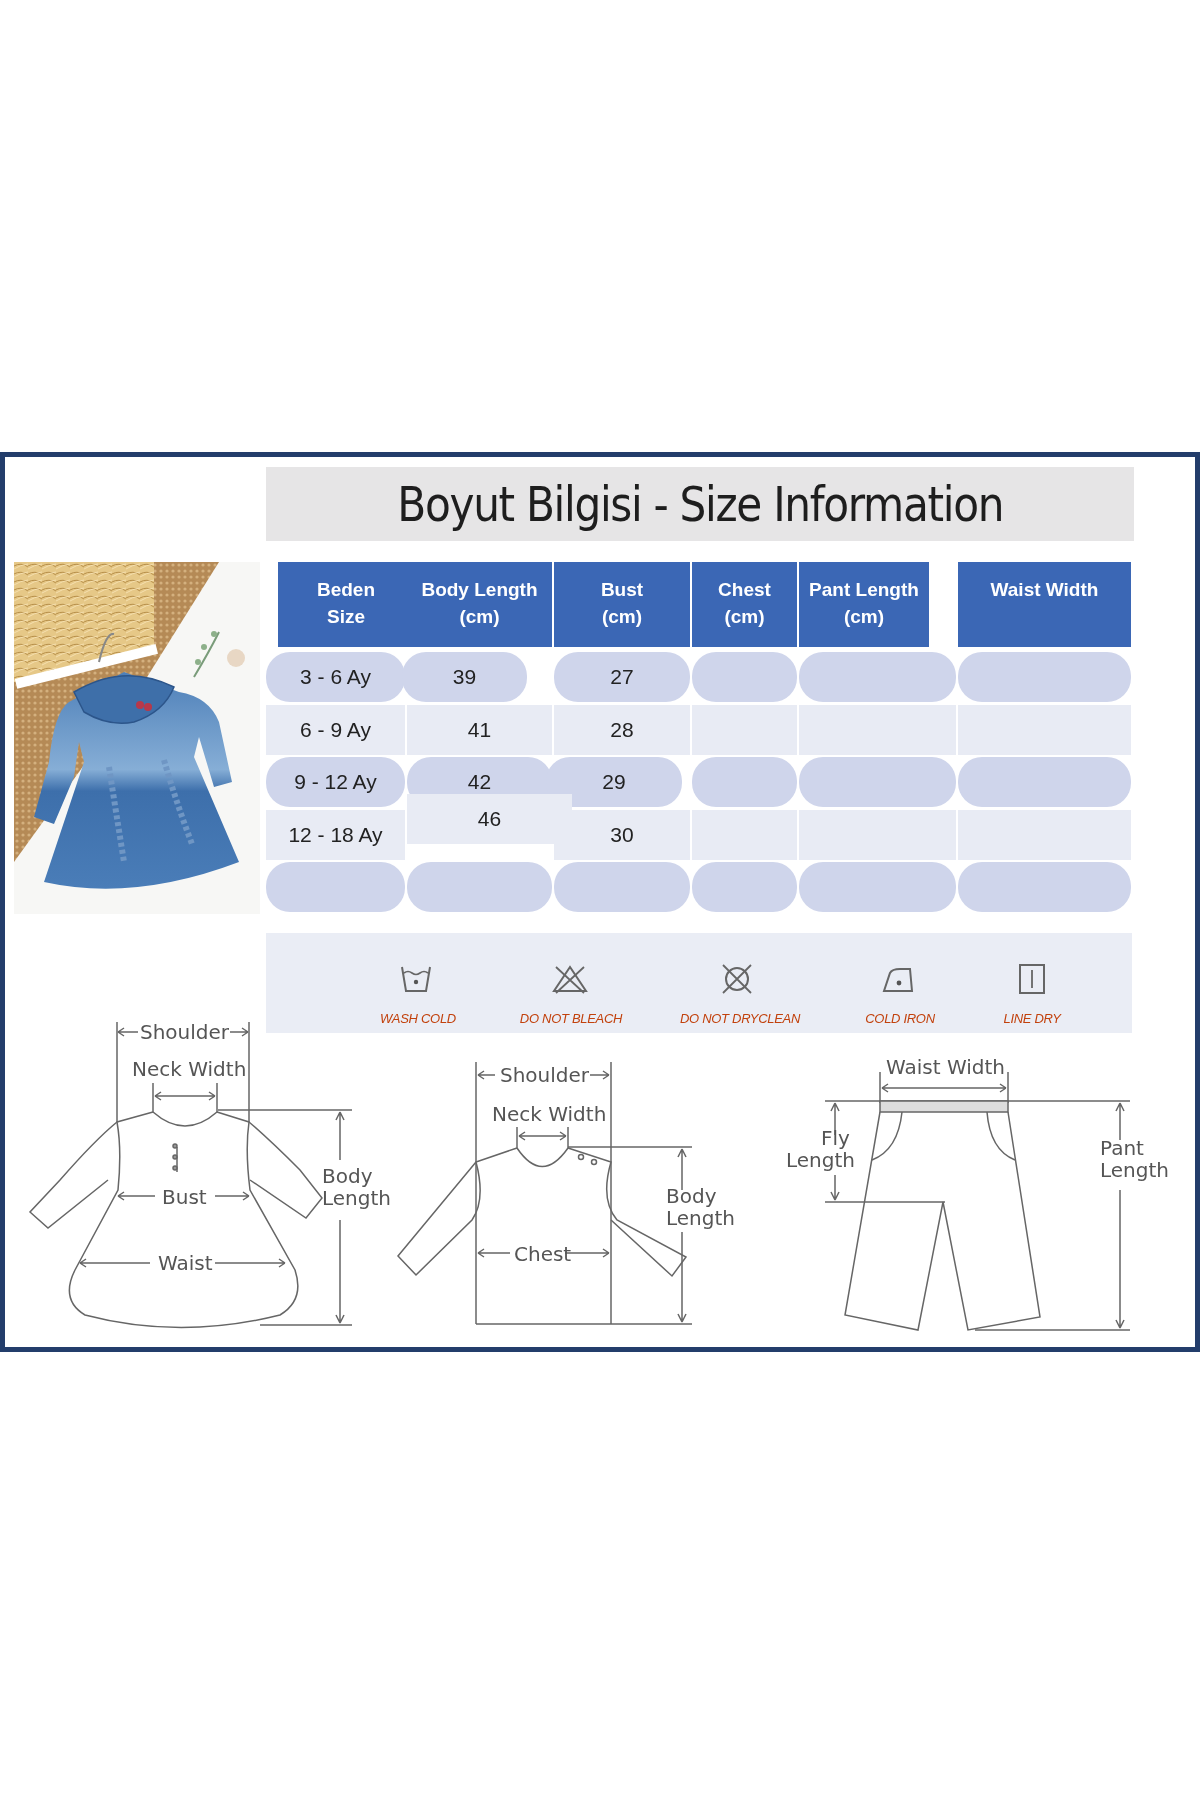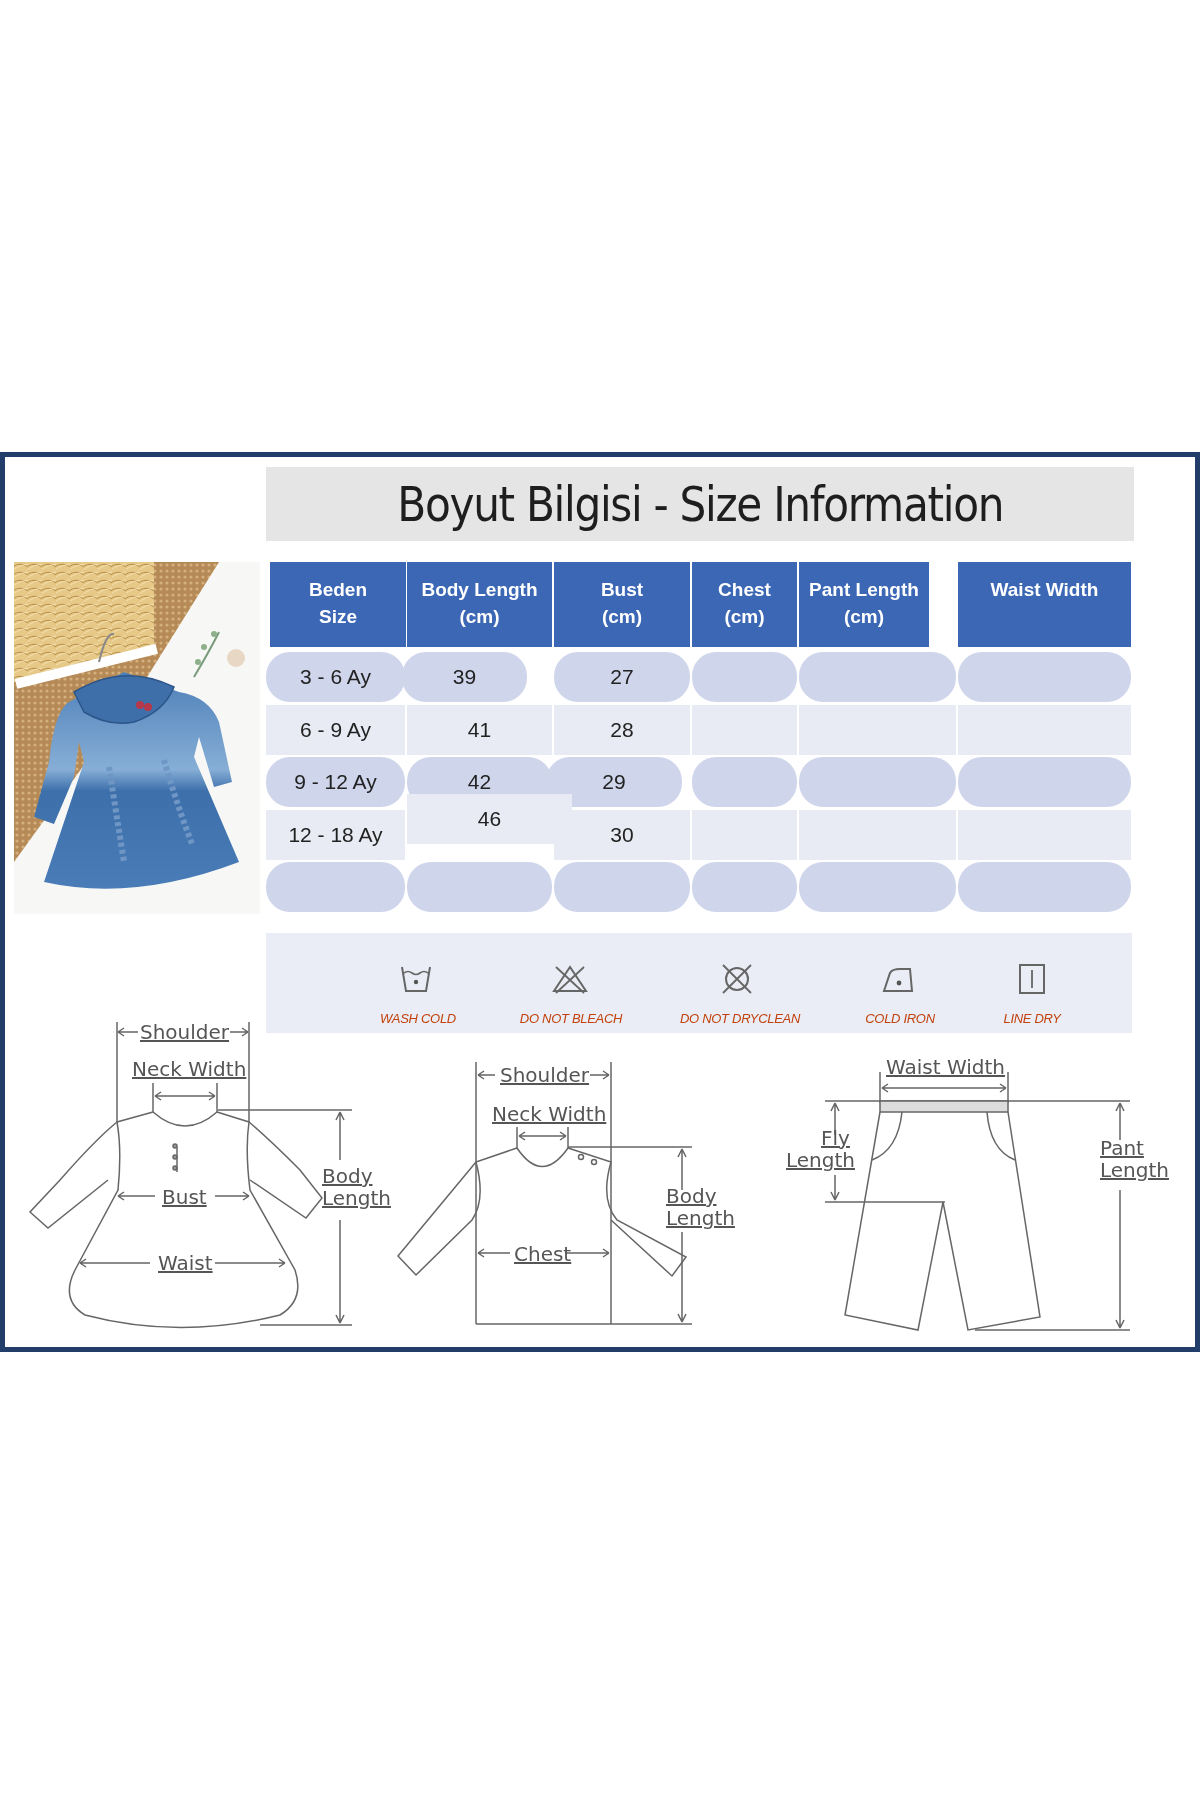--- a/index.html
+++ b/index.html
@@ -10,21 +10,21 @@
   .photo { position: absolute; left: 14px; top: 562px; width: 246px; height: 352px; background: #f6f5f3; overflow: hidden; }
   .tbl { position: absolute; left: 266px; top: 562px; }
   .hdr { position: absolute; top: 0; height: 85px; background: #3b67b5; color: #fff; font-weight: bold; font-size: 19px; text-align: center; display: flex; flex-direction: column; align-items: center; padding-top: 14px; box-sizing: border-box; line-height: 27px; }
   .cell { position: absolute; height: 50px; display: flex; align-items: center; justify-content: center; font-size: 21px; color: #222; }
   .odd { background: #cfd5eb; border-radius: 24px; }
   .even { background: #e8ebf4; }
   .care { position: absolute; left: 266px; top: 933px; width: 866px; height: 100px; background: #eaedf5; }
   .care-item { position: absolute; top: 0; height: 100px; text-align: center; }
   .care-item svg { position: absolute; top: 28px; }
   .care-label { position: absolute; top: 78px; font-size: 13px; color: #c2410c; white-space: nowrap; transform: translateX(-50%); letter-spacing: -0.3px; font-style: italic; }
-  .diagram-label { position: absolute; font-size: 20px; color: #555; font-family: "DejaVu Sans", sans-serif; white-space: nowrap; line-height: 22px; text-decoration: underline; }
+  .diagram-label { position: absolute; font-size: 20px; color: #555; font-family: "DejaVu Sans", sans-serif; white-space: nowrap; line-height: 22px; }
   svg.diag { position: absolute; overflow: visible; }
 </style>
 </head>
 <body>
 
 <div class="frame"></div>
 
 <div class="title-bar">
   <span>Boyut Bilgisi - Size Information</span>
 </div>
@@ -62,21 +62,21 @@
     <path d="M55 140 Q40 150 35 200 L20 255 L40 262 L60 215 L65 180 L70 200 L30 320 Q120 340 225 300 L180 195 L185 175 L200 225 L218 220 L205 160 Q195 135 165 130 L110 110 Z" fill="url(#denim)"></path>
     <path d="M60 130 Q110 100 160 125 Q150 150 120 160 Q95 165 70 150 Z" fill="#3e6fa9" stroke="#2c558a" stroke-width="1.5"></path>
     <path d="M95 205 Q102 250 110 300" stroke="#6f96c4" stroke-width="6" fill="none" stroke-dasharray="4 3"></path>
     <path d="M150 198 Q162 240 178 282" stroke="#6f96c4" stroke-width="6" fill="none" stroke-dasharray="4 3"></path>
     <circle cx="126" cy="143" r="4" fill="#b7384a"></circle>
       <circle cx="134" cy="145" r="4" fill="#b7384a"></circle>
   </svg>
 </div>
 
 <div class="tbl">
-  <div class="hdr" style="left:4px;width:136px">
+  <div class="hdr" style="left:12px;width:136px">
       <span>Beden</span>
       <span>Size</span>
     </div>
   <div class="hdr" style="left:141px;width:145px">
       <span>Body Length</span>
       <span>(cm)</span>
     </div>
   <div class="hdr" style="left:288px;width:136px">
       <span>Bust</span>
       <span>(cm)</span>

